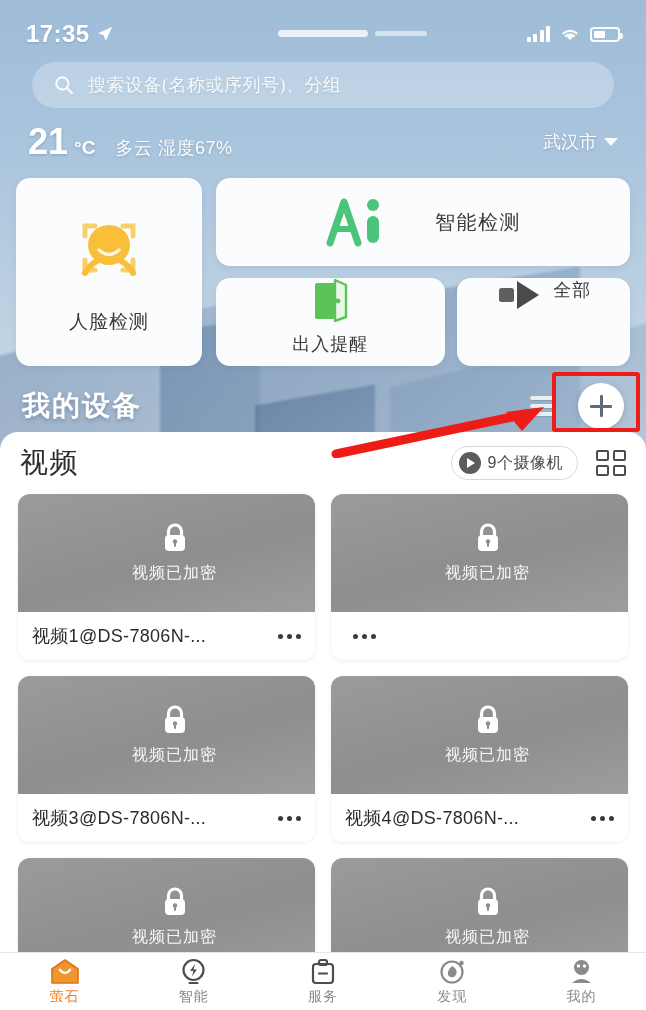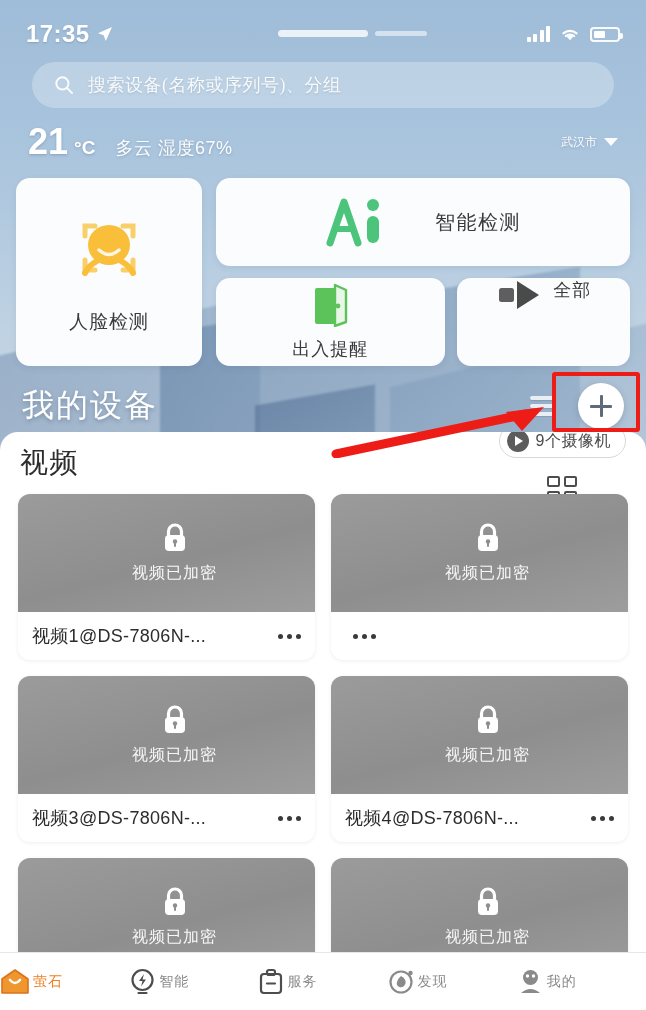--- a/index.html
+++ b/index.html
@@ -68,67 +68,67 @@
                text-shadow:0 1px 2px rgba(70,90,110,.2); white-space:nowrap;font-family:Liberation Serif, serif; }
 
   
   .weather { position:absolute; top:120px; left:28px; right:28px; height:44px;
              display:flex; align-items:center; justify-content:space-between; color:#fff; }
   .w-left { display:flex; align-items:baseline; gap:6px; }
   .w-temp { font-size:36px; font-weight:700; text-shadow:0 1px 3px rgba(60,80,100,.3);text-align:right; }
   .w-unit { font-size:19px; font-weight:600; text-shadow:0 1px 3px rgba(60,80,100,.3); }
   .w-desc { font-size:18px; margin-left:14px; opacity:.96; letter-spacing:.5px;
             text-shadow:0 1px 3px rgba(60,80,100,.3); }
-  .w-city { display:flex; align-items:center; gap:7px; font-size:12px; opacity:.95;
+  .w-city { display:flex; align-items:center; gap:7px; font-size:18px; opacity:.95;
             text-shadow:0 1px 3px rgba(60,80,100,.3); }
   .chevron-down { width:0;height:0;border-left:7px solid transparent;
                   border-right:7px solid transparent;border-top:8px solid #fff; }
 
   
   .features { position:absolute; top:178px; left:16px; right:16px; height:188px;
               display:flex; gap:14px; }
   .card { background:#fbfcfd; border-radius:14px;
           box-shadow:0 2px 6px rgba(60,80,110,.10); }
   .f-left { width:186px; display:flex; flex-direction:column;
             align-items:center; justify-content:center; gap:22px; }
   .f-right { flex:1; display:flex; flex-direction:column; gap:12px; }
   .f-ai { height:88px; display:flex; align-items:center; justify-content:center; gap:48px; }
   .f-bottom { flex:1; display:flex; gap:12px; }
   .f-door { flex:1.32; display:flex; flex-direction:column; align-items:center;
-            justify-content:center; gap:10px; }
+            gap:10px; }
   .f-all { flex:1; display:flex; flex-direction:row; 
            justify-content:center; gap:10px; }
   .f-label { font-size:19px; color:#3b3b3b; letter-spacing:1px; }
   .f-label.sm { font-size:18px; }
   .ai-label { font-size:20px; color:#3b3b3b; letter-spacing:1.5px; }
 
   
   .mydev { position:absolute; top:378px; left:0; right:0; height:56px;
            display:flex; align-items:center; justify-content:space-between; padding:0 22px; }
-  .mydev-title { font-size:32px; font-weight:400; color:#fff; letter-spacing:2px;
+  .mydev-title { font-size:28px; font-weight:700; color:#fff; letter-spacing:2px;
                  text-shadow:0 2px 4px rgba(50,70,95,.35); }
   .mydev-right { display:flex; align-items:center; gap:22px; }
   .hamburger { display:flex; flex-direction:column; gap:4px; }
   .hamburger i { width:26px; height:4px; background:#e9eef3; border-radius:2px;
                  box-shadow:0 1px 1px rgba(60,80,100,.2); display:block;}
   .add-btn { width:46px; height:46px; border-radius:50%; background:#fff;
              display:flex; align-items:center; justify-content:center;
              box-shadow:0 2px 6px rgba(50,70,95,.25); }
   .plus { position:relative; width:22px; height:22px; }
   .plus::before,.plus::after { content:""; position:absolute; background:#5d6b7a; border-radius:1px;}
   .plus::before { left:0; top:9.5px; width:22px; height:3px;}
   .plus::after { top:0; left:9.5px; width:3px; height:22px;}
 
   
   .sheet { position:absolute; top:432px; left:0; right:0; bottom:58px;
            background:#fff; border-radius:18px 18px 0 0; overflow:hidden; }
   .sheet-head { height:62px; display:flex; align-items:center;
                 justify-content:space-between; padding:0 20px; }
   .sheet-title { font-size:28px; color:#2d2d2d; font-weight:500; letter-spacing:1.5px;text-align:center; }
-  .sheet-right { display:flex; align-items:center; gap:18px;flex-direction:column; }
+  .sheet-right { display:flex; align-items:center; gap:18px; }
   .cam-pill { display:flex; align-items:center; gap:7px; height:34px;
               border:1.5px solid #d8d8d8; border-radius:17px; padding:0 14px 0 7px; }
   .play-circle { width:22px; height:22px; border-radius:50%; background:#5c5c5c;
                  display:flex; align-items:center; justify-content:center; flex:none;}
   .play-circle::after { content:""; width:0;height:0;
         border-left:8px solid #fff; border-top:5px solid transparent;
         border-bottom:5px solid transparent; margin-left:2px;}
   .cam-pill-text { font-size:16px; color:#4a4a4a; letter-spacing:.5px; white-space:nowrap;}
   .grid-icon { display:grid; grid-template-columns:1fr 1fr; gap:4px; }
   .grid-icon i { width:13px; height:11px; border:2.3px solid #4d4d4d; border-radius:2px; display:block;}
@@ -147,21 +147,21 @@
               justify-content:space-between; padding:16px 14px; }
   .dev-name { font-size:18px; color:#2c2c2c; white-space:nowrap; overflow:hidden;
               text-overflow:ellipsis; letter-spacing:.3px; }
   .dots { display:flex; gap:4px; flex:none; margin-left:8px; }
   .dots i { width:5px;height:5px;border-radius:50%;background:#3a3a3a; display:block;}
 
   
   .tabbar { position:absolute; left:0; right:0; bottom:0; height:58px;
             background:#fff; border-top:1px solid #e6e6e6;
             display:flex; align-items:center; }
-  .tab { flex:1; display:flex; flex-direction:row; align-items:center; gap:3px; }
+  .tab { flex:1; display:flex; flex-direction:column; align-items:center; gap:3px; }
   .tab-icon { height:28px; display:flex; align-items:center; justify-content:center; }
   .tab-label { font-size:14px; color:#8a8a8a; letter-spacing:1px; }
   .tab.active .tab-label { color:#ef8022; }
 
   
   .anno-box { position:absolute; left:552px; top:372px; width:88px; height:60px;
               border:4px solid #ee1c16; border-radius:3px; pointer-events:none; }
   .anno-arrow { position:absolute; left:330px; top:398px; width:240px; height:60px;
                 pointer-events:none; }
 </style>

